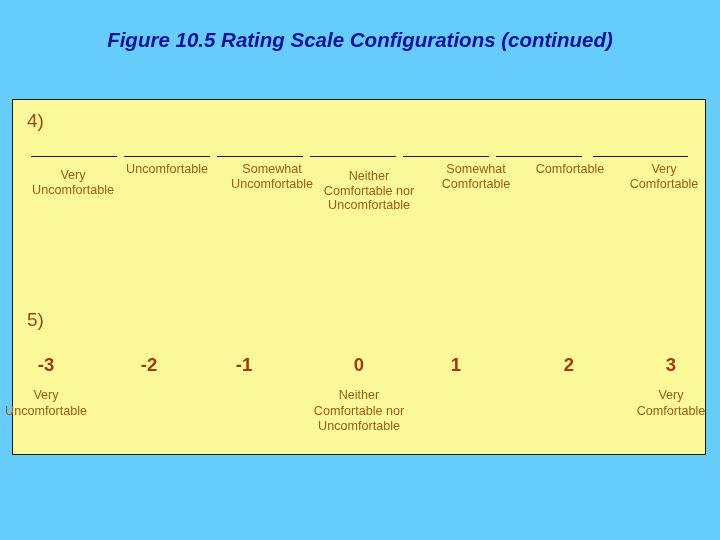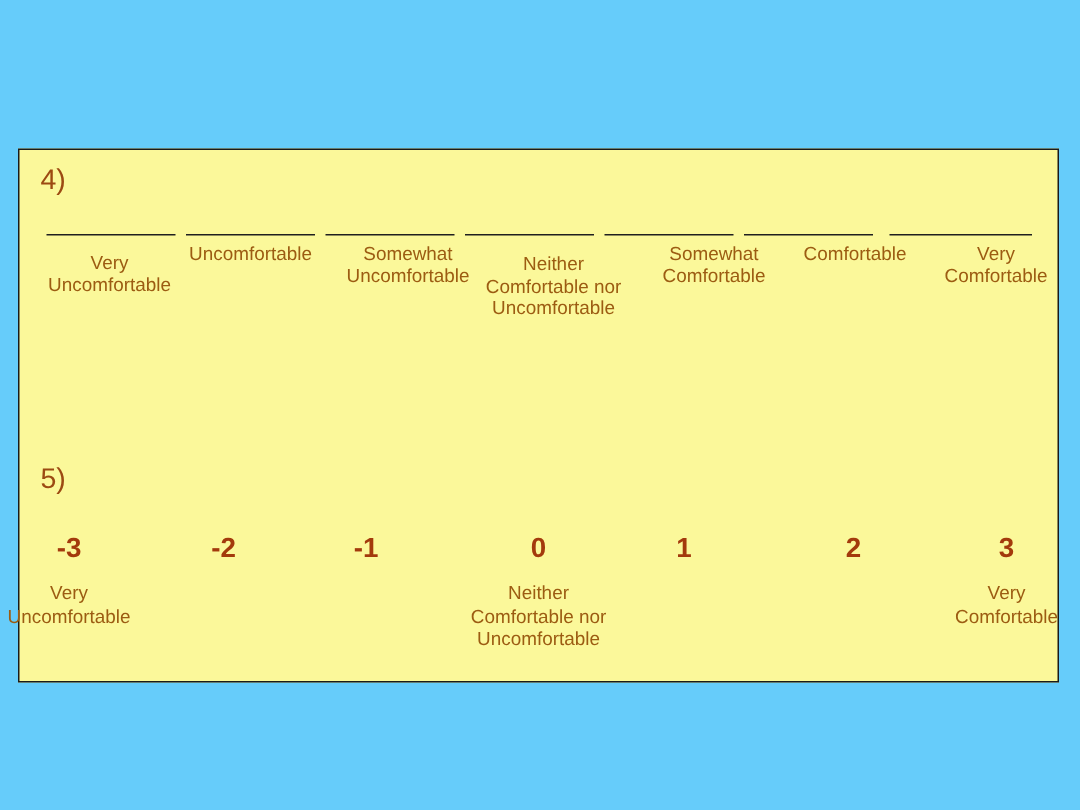--- a/index.html
+++ b/index.html
@@ -112,20 +112,21 @@
     text-align: center;
     white-space: pre-line;
     width: 160px;
   }
 </style>
 </head>
 <body>
 
 <div id="slide">
 
+  <div id="slide-title">Figure 10.5  Rating Scale Configurations (continued)</div>
 
   <div id="content-panel">
 
     <div id="item4-number" class="item-number">4)</div>
 
     <div id="q4-scale">
 
       <div class="rating-line" style="left:18px; width:86px;"></div>
       <div class="rating-line" style="left:111px; width:86px;"></div>
       <div class="rating-line" style="left:204px; width:86px;"></div>

